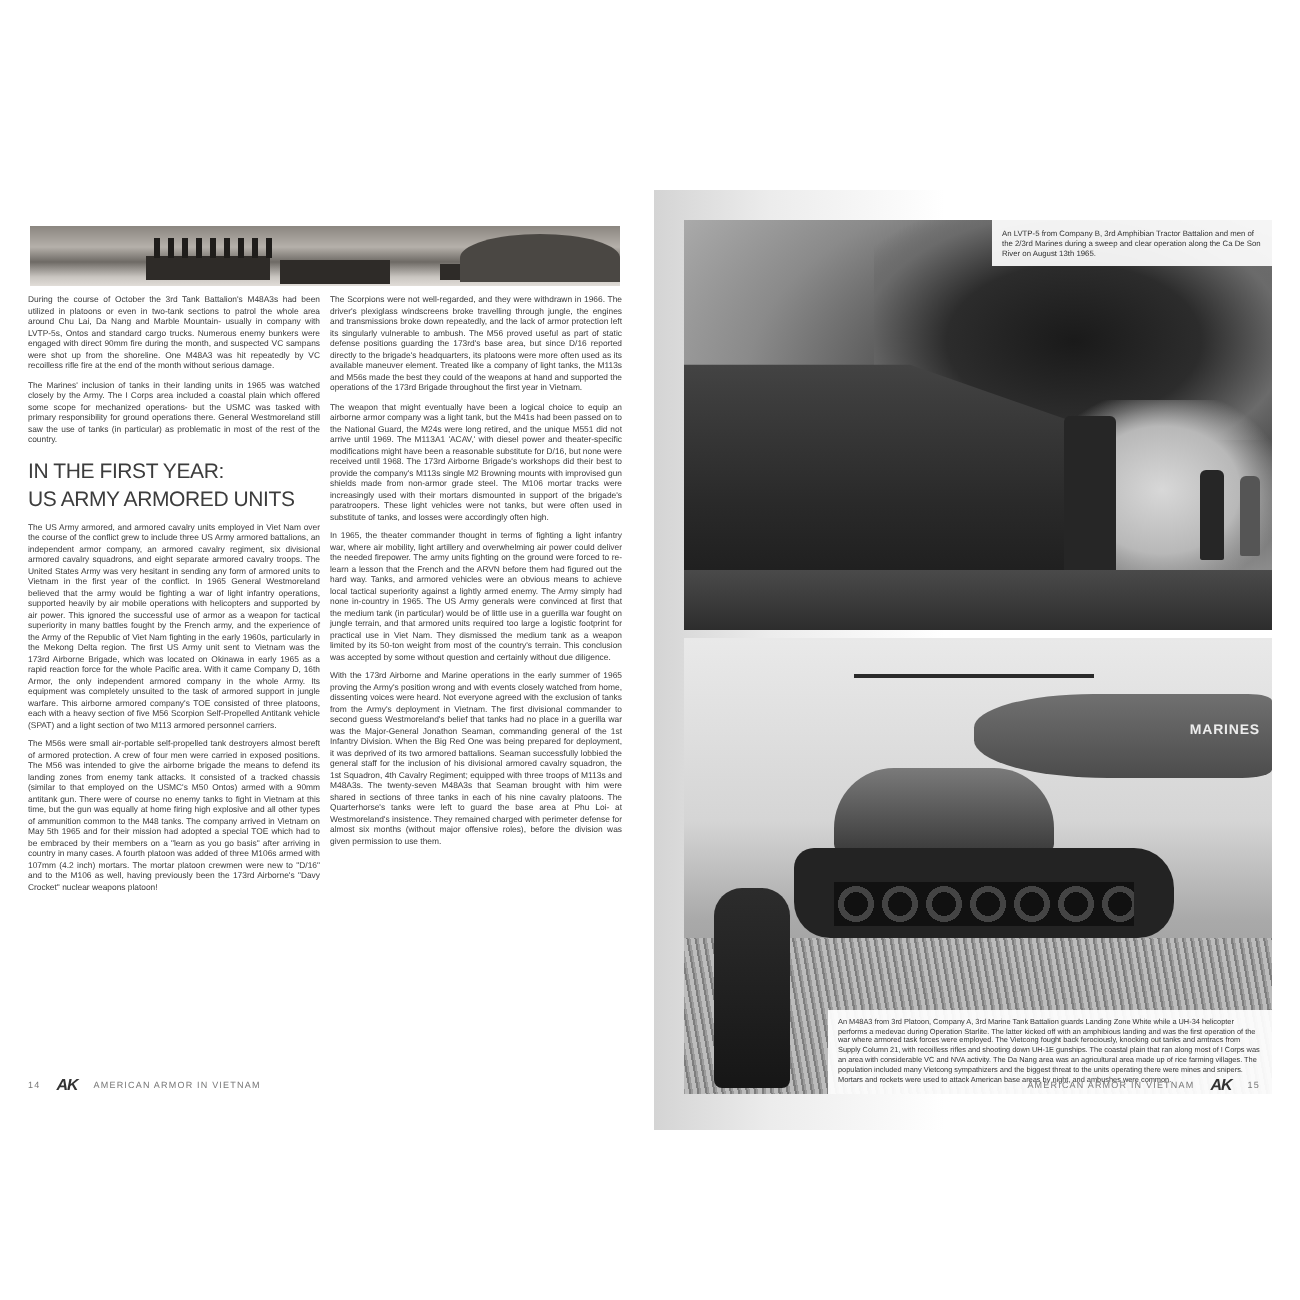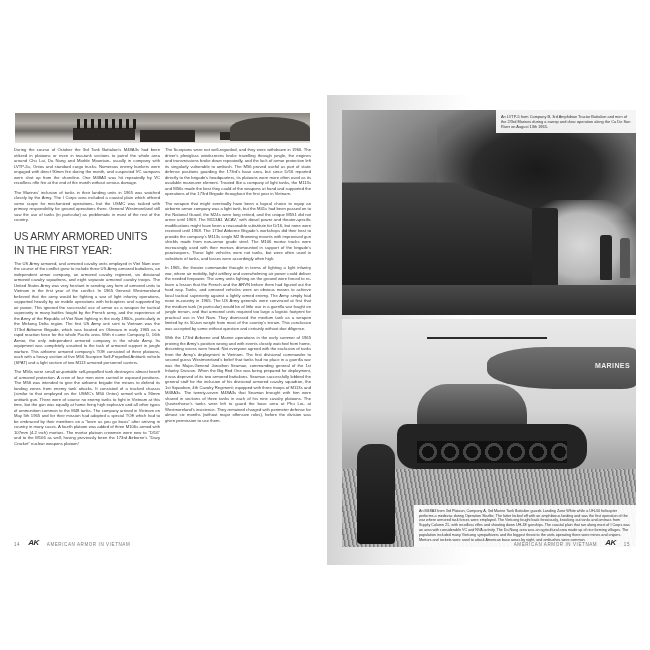--- a/index.html
+++ b/index.html
@@ -13,21 +13,21 @@
   .pano-boat { position:absolute; height:12px; background:#2e2b28; }
   .pano-hill { position:absolute; left:215px; top:4px; width:80px; height:24px; background:#4a4743; border-radius:50% 50% 0 0; }
   .pano-figs { position:absolute; top:2px; height:10px; background:repeating-linear-gradient(90deg,#1f1d1b 0 3px,transparent 3px 7px); }
 
   .col { position:absolute; top:42px; width:146px; font-size:4.2px; line-height:5.5px; color:#3a3a3a; text-align:justify; }
   .col p { margin:0 0 4px 0; }
   .col-a { left:14px; }
   .col-b { left:165px; }
   .section-heading { font-size:10.5px; line-height:14px; color:#3c3c3c; margin:6px 0 4px 0; text-align:left; letter-spacing:-0.2px; }
 
-  .footer { position:absolute; top:433px; font-size:4.5px; color:#777; letter-spacing:0.6px; display:flex; align-items:flex-end; gap:8px; }
+  .footer { position:absolute; top:433px; font-size:4.5px; color:#777; letter-spacing:0.6px; display:flex; align-items:center; gap:8px; }
   .footer-left { left:14px; }
   .footer-right { right:20px; }
   .ak-logo { font-weight:bold; font-style:italic; font-size:8px; color:#333; letter-spacing:-0.5px; }
 
   
   .page-right { position:absolute; left:327px; top:95px; width:323px; height:470px;
     background:linear-gradient(90deg,#d4d4d4 0%,#ececec 18%,#ffffff 45%); }
   .photo-top { position:absolute; left:15px; top:15px; width:294px; height:205px; overflow:hidden;
     background:radial-gradient(ellipse at 70% 40%,#3b3b3b 0%,#575757 35%,#8a8a8a 60%,#bdbdbd 100%); }
   .tree { position:absolute; left:95px; top:0; width:200px; height:110px; background:radial-gradient(ellipse at 50% 55%,#1a1a1a 0%,#2c2c2c 45%,#6b6b6b 75%,transparent 90%); }
@@ -60,22 +60,22 @@
       <div class="pano-boat" style="left:125px;top:17px;width:55px;"></div>
       <div class="pano-boat" style="left:205px;top:19px;width:85px;height:8px;"></div>
       <div class="pano-figs" style="left:62px;width:60px;top:6px;"></div>
       <div class="pano-hill"></div>
     </div>
 
     <div class="col col-a">
       <p>During the course of October the 3rd Tank Battalion's M48A3s had been utilized in platoons or even in two-tank sections to patrol the whole area around Chu Lai, Da Nang and Marble Mountain- usually in company with LVTP-5s, Ontos and standard cargo trucks. Numerous enemy bunkers were engaged with direct 90mm fire during the month, and suspected VC sampans were shot up from the shoreline. One M48A3 was hit repeatedly by VC recoilless rifle fire at the end of the month without serious damage.</p>
       <p>The Marines' inclusion of tanks in their landing units in 1965 was watched closely by the Army. The I Corps area included a coastal plain which offered some scope for mechanized operations- but the USMC was tasked with primary responsibility for ground operations there. General Westmoreland still saw the use of tanks (in particular) as problematic in most of the rest of the country.</p>
       <div class="section-heading">
+        <div>IN THE FIRST YEAR:</div>
         <div>US ARMY ARMORED UNITS</div>
-        <div>IN THE FIRST YEAR:</div>
       </div>
       <p>The US Army armored, and armored cavalry units employed in Viet Nam over the course of the conflict grew to include three US Army armored battalions, an independent armor company, an armored cavalry regiment, six divisional armored cavalry squadrons, and eight separate armored cavalry troops. The United States Army was very hesitant in sending any form of armored units to Vietnam in the first year of the conflict. In 1965 General Westmoreland believed that the army would be fighting a war of light infantry operations, supported heavily by air mobile operations with helicopters and supported by air power. This ignored the successful use of armor as a weapon for tactical superiority in many battles fought by the French army, and the experience of the Army of the Republic of Viet Nam fighting in the early 1960s, particularly in the Mekong Delta region. The first US Army unit sent to Vietnam was the 173rd Airborne Brigade, which was located on Okinawa in early 1965 as a rapid reaction force for the whole Pacific area. With it came Company D, 16th Armor, the only independent armored company in the whole Army. Its equipment was completely unsuited to the task of armored support in jungle warfare. This airborne armored company's TOE consisted of three platoons, each with a heavy section of five M56 Scorpion Self-Propelled Antitank vehicle (SPAT) and a light section of two M113 armored personnel carriers.</p>
       <p>The M56s were small air-portable self-propelled tank destroyers almost bereft of armored protection. A crew of four men were carried in exposed positions. The M56 was intended to give the airborne brigade the means to defend its landing zones from enemy tank attacks. It consisted of a tracked chassis (similar to that employed on the USMC's M50 Ontos) armed with a 90mm antitank gun. There were of course no enemy tanks to fight in Vietnam at this time, but the gun was equally at home firing high explosive and all other types of ammunition common to the M48 tanks. The company arrived in Vietnam on May 5th 1965 and for their mission had adopted a special TOE which had to be embraced by their members on a "learn as you go basis" after arriving in country in many cases. A fourth platoon was added of three M106s armed with 107mm (4.2 inch) mortars. The mortar platoon crewmen were new to "D/16" and to the M106 as well, having previously been the 173rd Airborne's "Davy Crocket" nuclear weapons platoon!</p>
     </div>
 
     <div class="col col-b">
       <p>The Scorpions were not well-regarded, and they were withdrawn in 1966. The driver's plexiglass windscreens broke travelling through jungle, the engines and transmissions broke down repeatedly, and the lack of armor protection left its singularly vulnerable to ambush. The M56 proved useful as part of static defense positions guarding the 173rd's base area, but since D/16 reported directly to the brigade's headquarters, its platoons were more often used as its available maneuver element. Treated like a company of light tanks, the M113s and M56s made the best they could of the weapons at hand and supported the operations of the 173rd Brigade throughout the first year in Vietnam.</p>
       <p>The weapon that might eventually have been a logical choice to equip an airborne armor company was a light tank, but the M41s had been passed on to the National Guard, the M24s were long retired, and the unique M551 did not arrive until 1969. The M113A1 'ACAV,' with diesel power and theater-specific modifications might have been a reasonable substitute for D/16, but none were received until 1968. The 173rd Airborne Brigade's workshops did their best to provide the company's M113s single M2 Browning mounts with improvised gun shields made from non-armor grade steel. The M106 mortar tracks were increasingly used with their mortars dismounted in support of the brigade's paratroopers. These light vehicles were not tanks, but were often used in substitute of tanks, and losses were accordingly often high.</p>
       <p>In 1965, the theater commander thought in terms of fighting a light infantry war, where air mobility, light artillery and overwhelming air power could deliver the needed firepower. The army units fighting on the ground were forced to re-learn a lesson that the French and the ARVN before them had figured out the hard way. Tanks, and armored vehicles were an obvious means to achieve local tactical superiority against a lightly armed enemy. The Army simply had none in-country in 1965. The US Army generals were convinced at first that the medium tank (in particular) would be of little use in a guerilla war fought on jungle terrain, and that armored units required too large a logistic footprint for practical use in Viet Nam. They dismissed the medium tank as a weapon limited by its 50-ton weight from most of the country's terrain. This conclusion was accepted by some without question and certainly without due diligence.</p>
       <p>With the 173rd Airborne and Marine operations in the early summer of 1965 proving the Army's position wrong and with events closely watched from home, dissenting voices were heard. Not everyone agreed with the exclusion of tanks from the Army's deployment in Vietnam. The first divisional commander to second guess Westmoreland's belief that tanks had no place in a guerilla war was the Major-General Jonathon Seaman, commanding general of the 1st Infantry Division. When the Big Red One was being prepared for deployment, it was deprived of its two armored battalions. Seaman successfully lobbied the general staff for the inclusion of his divisional armored cavalry squadron, the 1st Squadron, 4th Cavalry Regiment; equipped with three troops of M113s and M48A3s. The twenty-seven M48A3s that Seaman brought with him were shared in sections of three tanks in each of his nine cavalry platoons. The Quarterhorse's tanks were left to guard the base area at Phu Loi- at Westmoreland's insistence. They remained charged with perimeter defense for almost six months (without major offensive roles), before the division was given permission to use them.</p>

